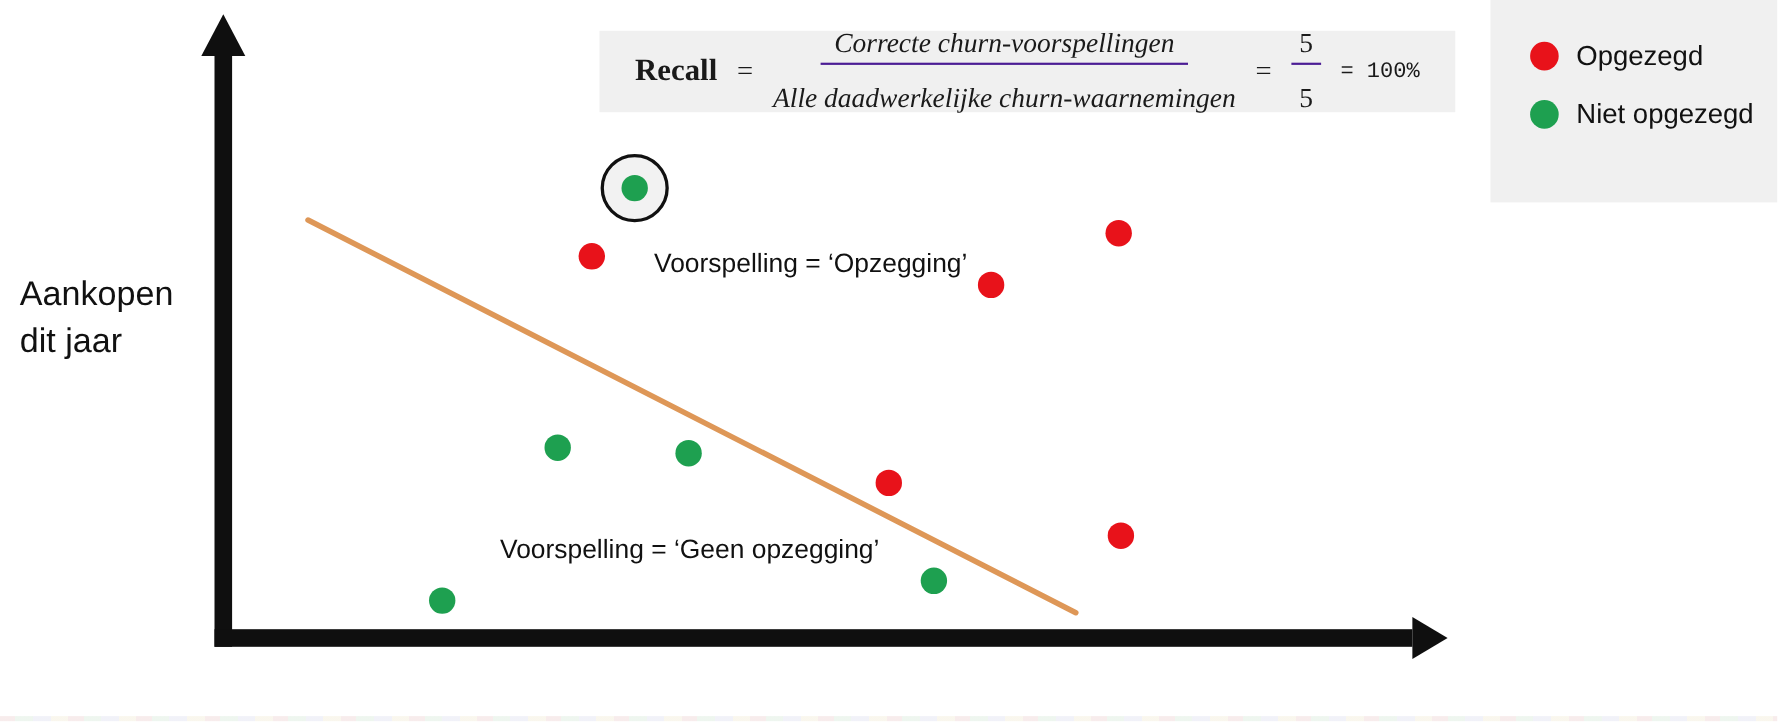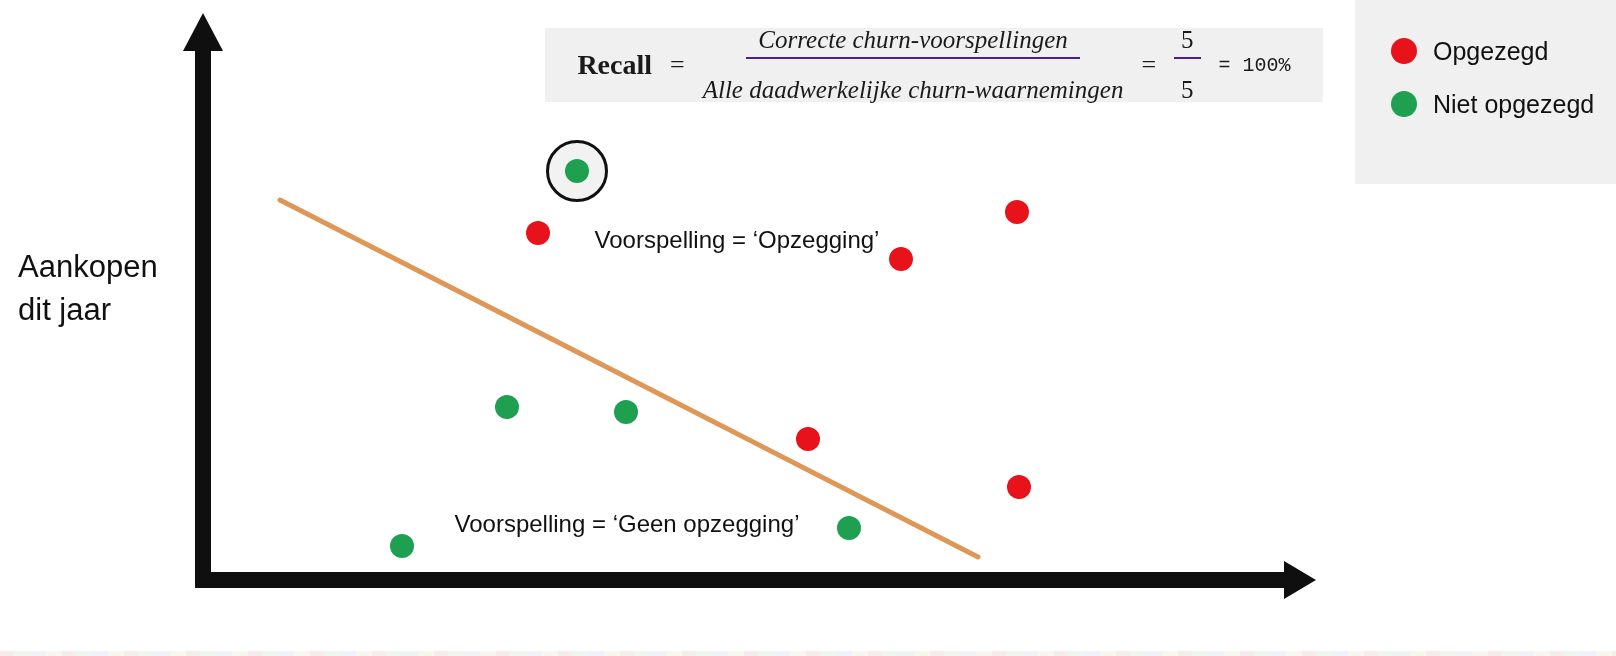--- a/index.html
+++ b/index.html
@@ -163,17 +163,17 @@
       <div class="dot" style="background: rgb(232, 18, 26); left: 889px; top: 247px;"></div>
       <div class="dot" style="background: rgb(232, 18, 26); left: 1005px; top: 200px;"></div>
       <div class="dot" style="background: rgb(232, 18, 26); left: 796px; top: 427px;"></div>
       <div class="dot" style="background: rgb(232, 18, 26); left: 1007px; top: 475px;"></div>
       <div class="dot" style="background: rgb(30, 160, 80); left: 565px; top: 159px;"></div>
       <div class="dot" style="background: rgb(30, 160, 80); left: 495px; top: 395px;"></div>
       <div class="dot" style="background: rgb(30, 160, 80); left: 614px; top: 400px;"></div>
       <div class="dot" style="background: rgb(30, 160, 80); left: 837px; top: 516px;"></div>
       <div class="dot" style="background: rgb(30, 160, 80); left: 390px; top: 534px;"></div>
       <div class="region-label" style="left: 737px; top: 240px; text-align: right;">Voorspelling = ‘Opzegging’</div>
-      <div class="region-label" style="left: 627px; top: 524px;">Voorspelling = ‘Geen opzegging’</div>
+      <div class="region-label" style="left: 627px; top: 500px;">Voorspelling = ‘Geen opzegging’</div>
     </div>
 
   <div class="artifact-strip"></div>
 </div>
 
 </body></html>

